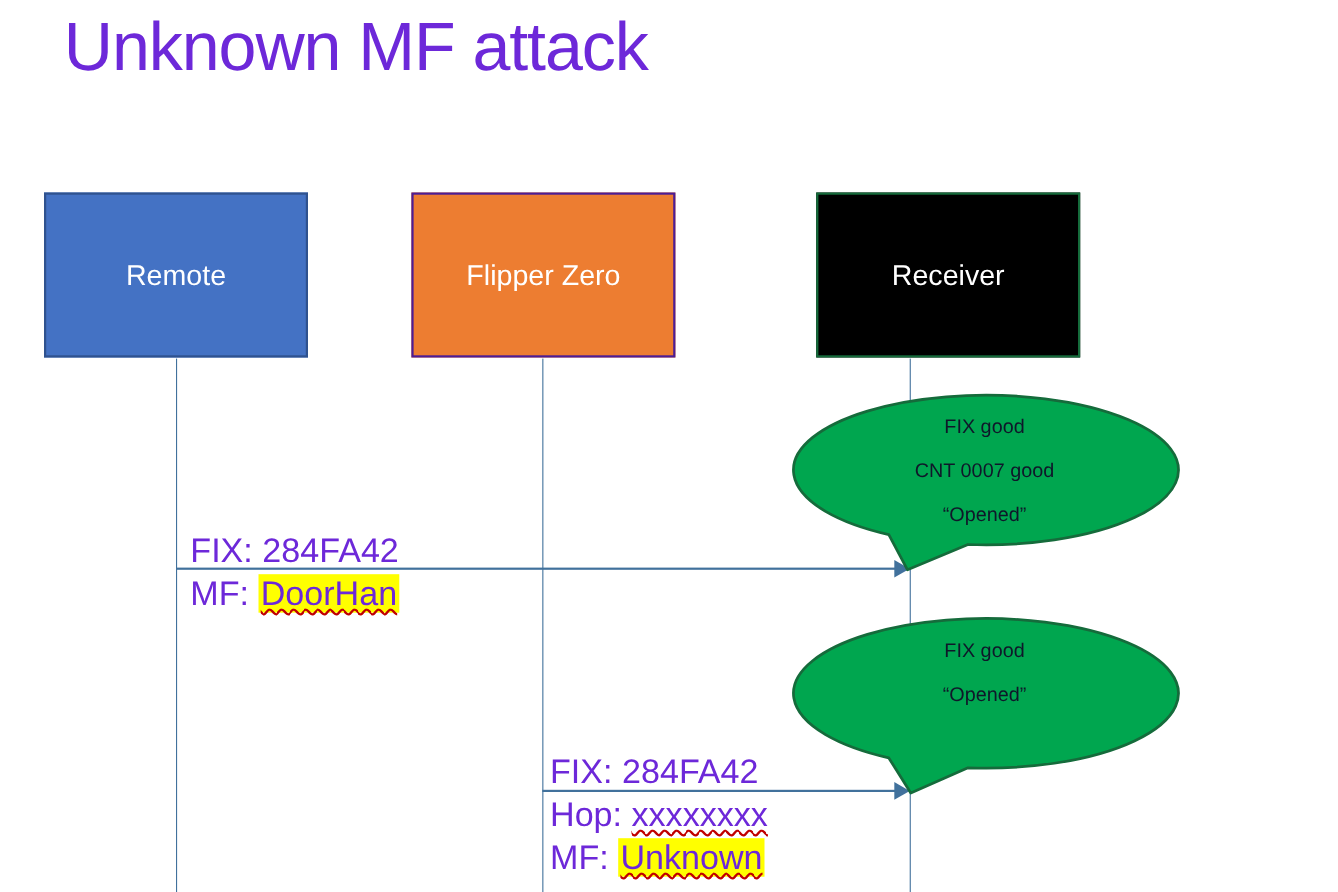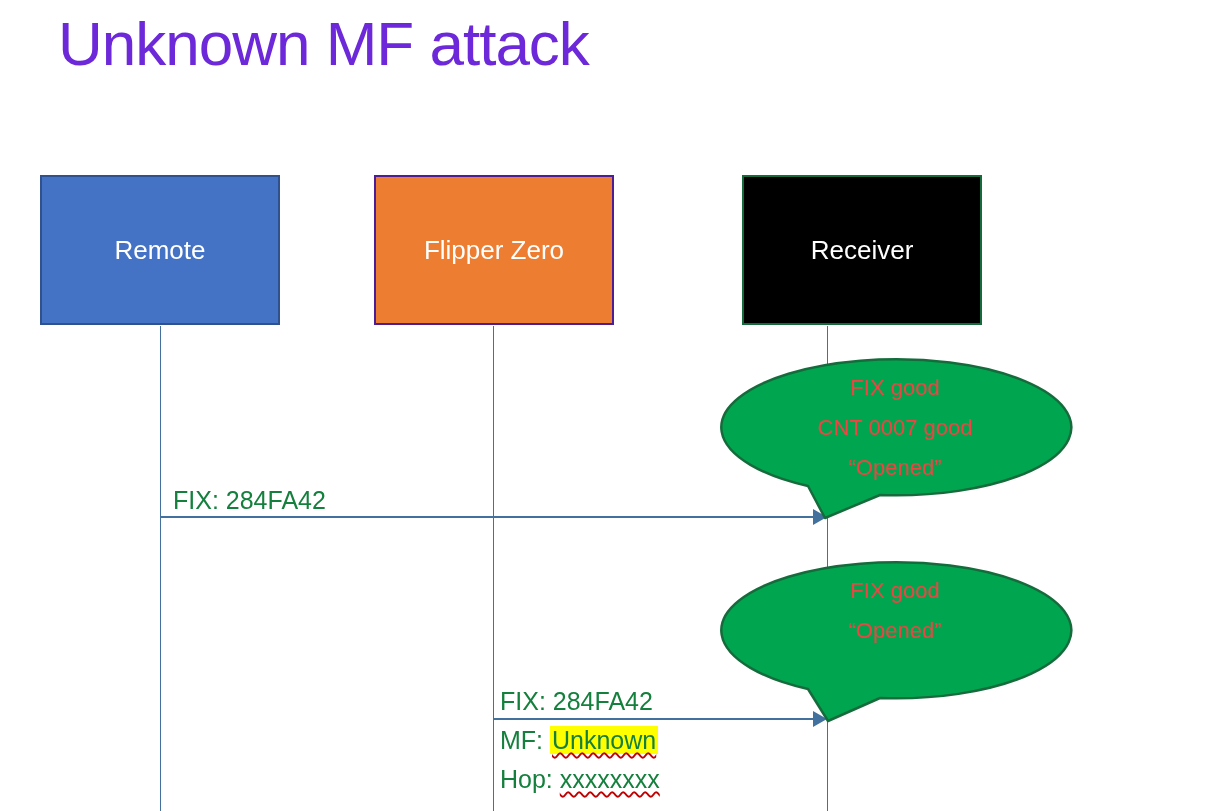--- a/index.html
+++ b/index.html
@@ -70,22 +70,22 @@
     border-top: 8px solid transparent;
     border-bottom: 8px solid transparent;
     border-left: 14px solid #41719C;
     z-index: 2;
   }
   .arrowhead-1 { left: 813px; top: 509px; }
   .arrowhead-2 { left: 813px; top: 711px; }
 
   .msg-labels {
     position: absolute;
-    font-size: 25px;
-    color: #15803d;
+    font-size: 31px;
+    color: #6d28d9;
     line-height: 39px;
     z-index: 3;
     white-space: nowrap;
   }
   .msg-labels-1 { left: 173px; top: 481px; }
   .msg-labels-2 { left: 500px; top: 682px; }
 
   .hl {
     background: #FFFF00;
     padding: 0 2px;
@@ -106,22 +106,22 @@
     z-index: 4;
   }
   .callout-svg-1 { top: 355px; }
   .callout-svg-2 { top: 558px; }
 
   .callout-text {
     position: absolute;
     left: 755px;
     width: 280px;
     text-align: center;
-    color: #ef4444;
-    font-size: 22px;
+    color: #0f172a;
+    font-size: 18px;
     line-height: 40px;
     z-index: 5;
     pointer-events: none;
   }
   .callout-text-1 { top: 368px; }
   .callout-text-2 { top: 571px; }
 </style>
 </head>
 <body>
 
@@ -144,26 +144,27 @@
   <div class="lifeline lifeline-receiver"></div>
 
   <div class="msg-arrow msg-arrow-1"></div>
   <div class="arrowhead arrowhead-1"></div>
 
   <div class="msg-arrow msg-arrow-2"></div>
   <div class="arrowhead arrowhead-2"></div>
 
   <div class="msg-labels msg-labels-1">
     <div>FIX: 284FA42</div>
+    <div><span>MF: </span><span class="hl red-ul">DoorHan</span></div>
   </div>
 
   <div class="msg-labels msg-labels-2">
     <div>FIX: 284FA42</div>
+    <div><span>Hop: </span><span class="red-ul">xxxxxxxx</span></div>
     <div><span>MF: </span><span class="hl red-ul">Unknown</span></div>
-    <div><span>Hop: </span><span class="red-ul">xxxxxxxx</span></div>
   </div>
 
   <svg class="callout-svg callout-svg-1" viewBox="0 0 360 170" aria-hidden="true">
     <path d="M 165 140 L 110 163 L 93 131 A 175 68 0 1 1 165 140 Z" fill="#00A64F" stroke="#156B3B" stroke-width="2.5" stroke-linejoin="round"></path>
   </svg>
   <div class="callout-text callout-text-1">
     <div>FIX good</div>
     <div>CNT 0007 good</div>
     <div>“Opened”</div>
   </div>

